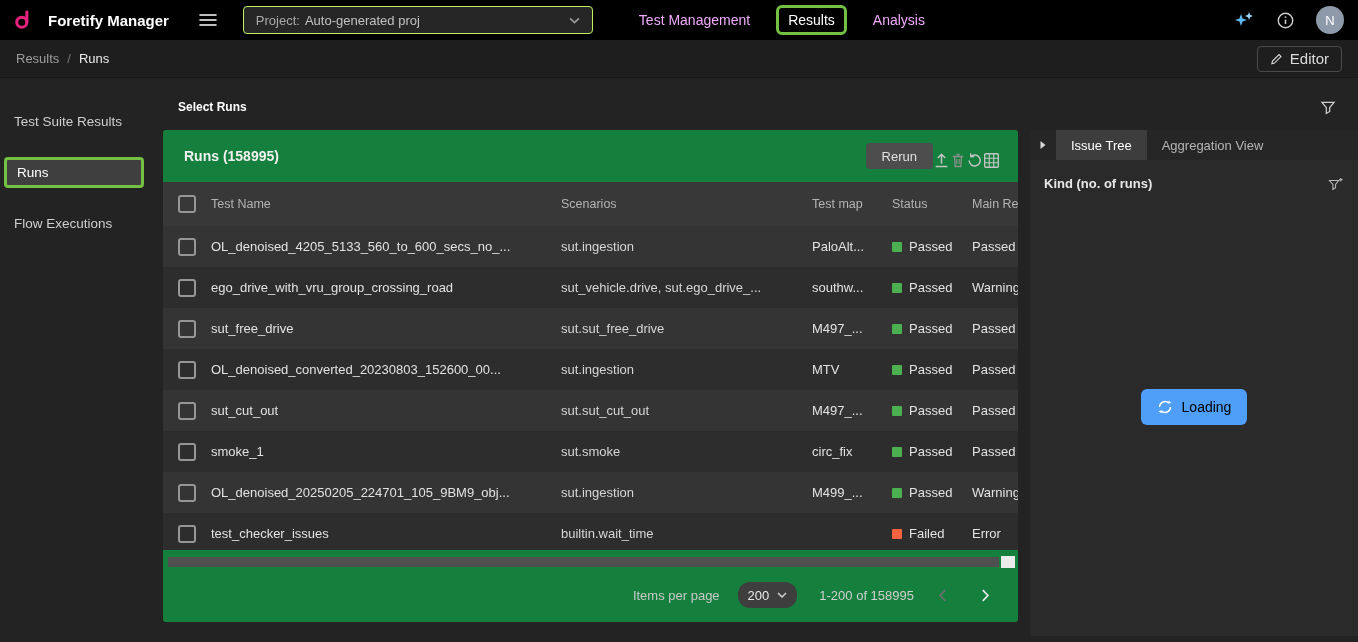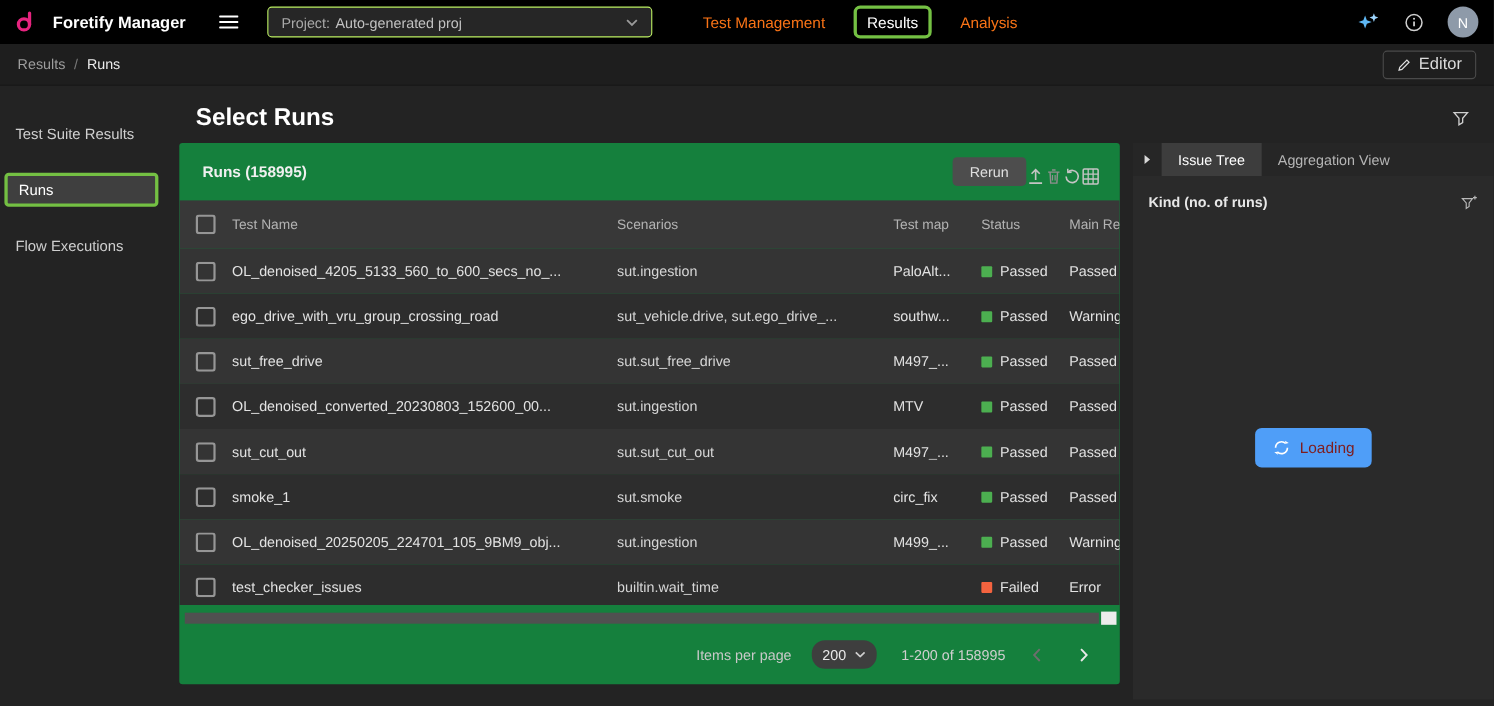--- a/index.html
+++ b/index.html
@@ -16,21 +16,21 @@
   
   .topbar{height:40px;background:#000;display:flex;align-items:center;}
   .logo{width:48px;height:40px;display:flex;align-items:center;justify-content:center;cursor:pointer;}
   .app-title{font-size:15px;font-weight:700;color:#fff;margin-right:30px;white-space:nowrap;}
   .hamburger{background:none;border:none;cursor:pointer;color:#fff;margin-right:26px;display:flex;align-items:center;}
   .project-select{width:350px;height:28px;background:#262626;border:1px solid #bef264;border-radius:4px;
     display:flex;align-items:center;padding:0 12px;color:#a9a9a9;cursor:pointer;}
   .project-select .val{color:#c2c2c2;margin-left:5px;}
   .project-select .chev{margin-left:auto;color:#9a9a9a;display:flex;}
   .topnav{display:flex;align-items:center;margin-left:34px;gap:14px;}
-  .nav-item{padding:7px 12px;color:#f97316;font-size:14px;cursor:pointer;white-space:nowrap;}
+  .nav-item{padding:7px 12px;color:#f0abfc;font-size:14px;cursor:pointer;white-space:nowrap;}
   .nav-item.highlighted{border:3px solid var(--highlight-green);border-radius:6px;padding:4px 9px;color:#fff;}
   .topbar-right{margin-left:auto;display:flex;align-items:center;gap:22px;padding-right:14px;}
   .icon-btn{background:none;border:none;cursor:pointer;display:flex;align-items:center;color:#c9c9c9;padding:0;}
   .avatar{width:28px;height:28px;border-radius:50%;background:#8e9aa9;color:#fff;display:flex;align-items:center;
     justify-content:center;font-size:13px;cursor:pointer;}
 
   
   .crumbbar{height:38px;background:#1e1e1e;display:flex;align-items:center;padding:0 16px;border-bottom:1px solid #191919;}
   .crumb-sec{color:#9e9e9e;cursor:pointer;}
   .crumb-sep{color:#7a7a7a;margin:0 8px;}
@@ -40,21 +40,21 @@
 
   
   .content{display:flex;height:564px;}
   .sidebar{width:148px;padding-top:28px;flex-shrink:0;}
   .sidebar-item{height:31px;line-height:31px;padding-left:14px;margin-bottom:20px;color:#cfcfcf;font-size:13.5px;cursor:pointer;white-space:nowrap;}
   .sidebar-item.selected{background:#3f3f3f;border:3px solid var(--highlight-green);border-radius:4px;
     margin-left:4px;margin-right:4px;padding-left:10px;color:#fff;line-height:25px;}
 
   .page{flex:1;padding:14px 0 0 15px;display:flex;flex-direction:column;min-width:0;}
   .page-header{display:flex;justify-content:space-between;align-items:center;height:30px;margin-bottom:8px;padding-right:22px;}
-  .page-header h1{font-size:22px;font-weight:700;color:#fff;margin-left:15px;}
+  .page-header h1{font-size:12px;font-weight:700;color:#fff;margin-left:15px;}
   .filter-btn{color:#cfcfcf;}
 
   .panels{display:flex;gap:12px;height:506px;align-items:flex-start;}
 
   
   .runs-panel{flex:1;min-width:0;height:492px;background:#15803d;border-radius:3px;display:flex;flex-direction:column;overflow:hidden;}
   .panel-toolbar{height:52px;display:flex;align-items:center;padding:0 18px 0 21px;flex-shrink:0;}
   .panel-title{font-size:14px;font-weight:700;color:#f0f0f0;}
   .toolbar-actions{margin-left:auto;display:flex;align-items:flex-end;}
   .rerun-btn{background:#4d4d4d;color:#e0e0e0;border:none;border-radius:4px;height:26px;padding:0 16px;font-size:13px;cursor:pointer;}
@@ -92,21 +92,21 @@
   
   .right-panel{width:328px;height:506px;display:flex;flex-direction:column;flex-shrink:0;}
   .tabbar{display:flex;align-items:stretch;height:30px;background:#262626;flex-shrink:0;}
   .collapse-btn{width:26px;display:flex;align-items:center;justify-content:center;color:#d8d8d8;cursor:pointer;}
   .tab{padding:0 15px;display:flex;align-items:center;font-size:13px;color:#b5b5b5;cursor:pointer;white-space:nowrap;}
   .tab.active{background:#3d3d3d;color:#fff;}
   .rp-body{flex:1;background:#2a2a2a;padding:16px 14px;display:flex;flex-direction:column;}
   .kind-row{display:flex;justify-content:space-between;align-items:center;color:#e8e8e8;font-size:13px;font-weight:700;}
   .kind-filter{color:#b9b9b9;}
   .loading-wrap{display:flex;justify-content:center;margin-top:198px;}
-  .loading-btn{background:var(--loading-blue);color:#7f1d1d;border:none;border-radius:6px;height:36px;padding:0 16px;
+  .loading-btn{background:var(--loading-blue);color:#000000;border:none;border-radius:6px;height:36px;padding:0 16px;
     font-size:14px;display:flex;align-items:center;gap:9px;cursor:pointer;}
 
   svg{display:block;}
 </style>
 </head>
 <body>
 
 <header class="topbar">
   <div class="logo">
     <svg width="22" height="22" viewBox="0 0 20 20">

